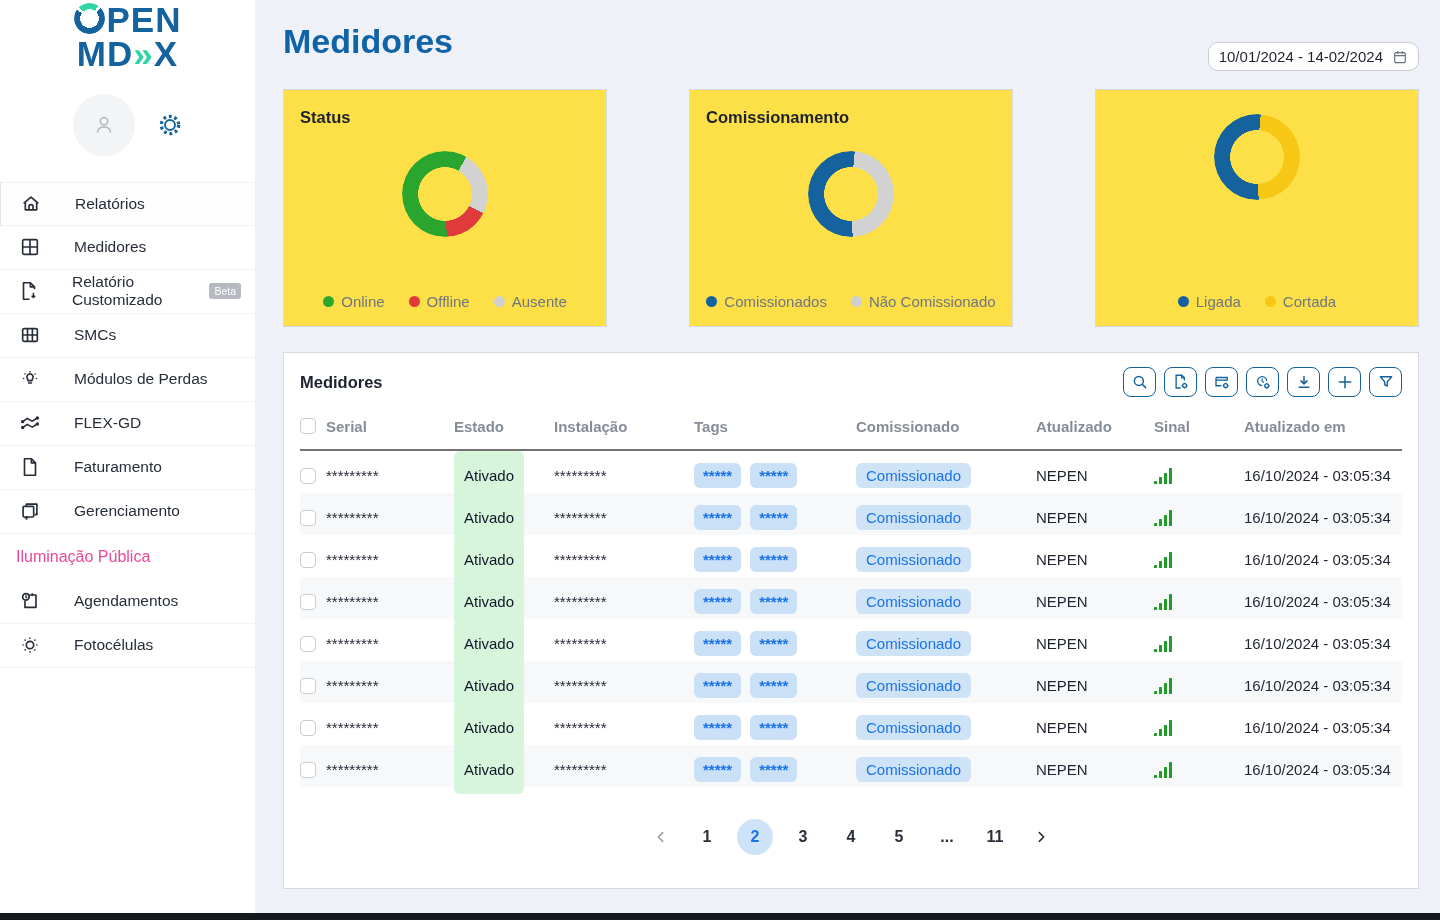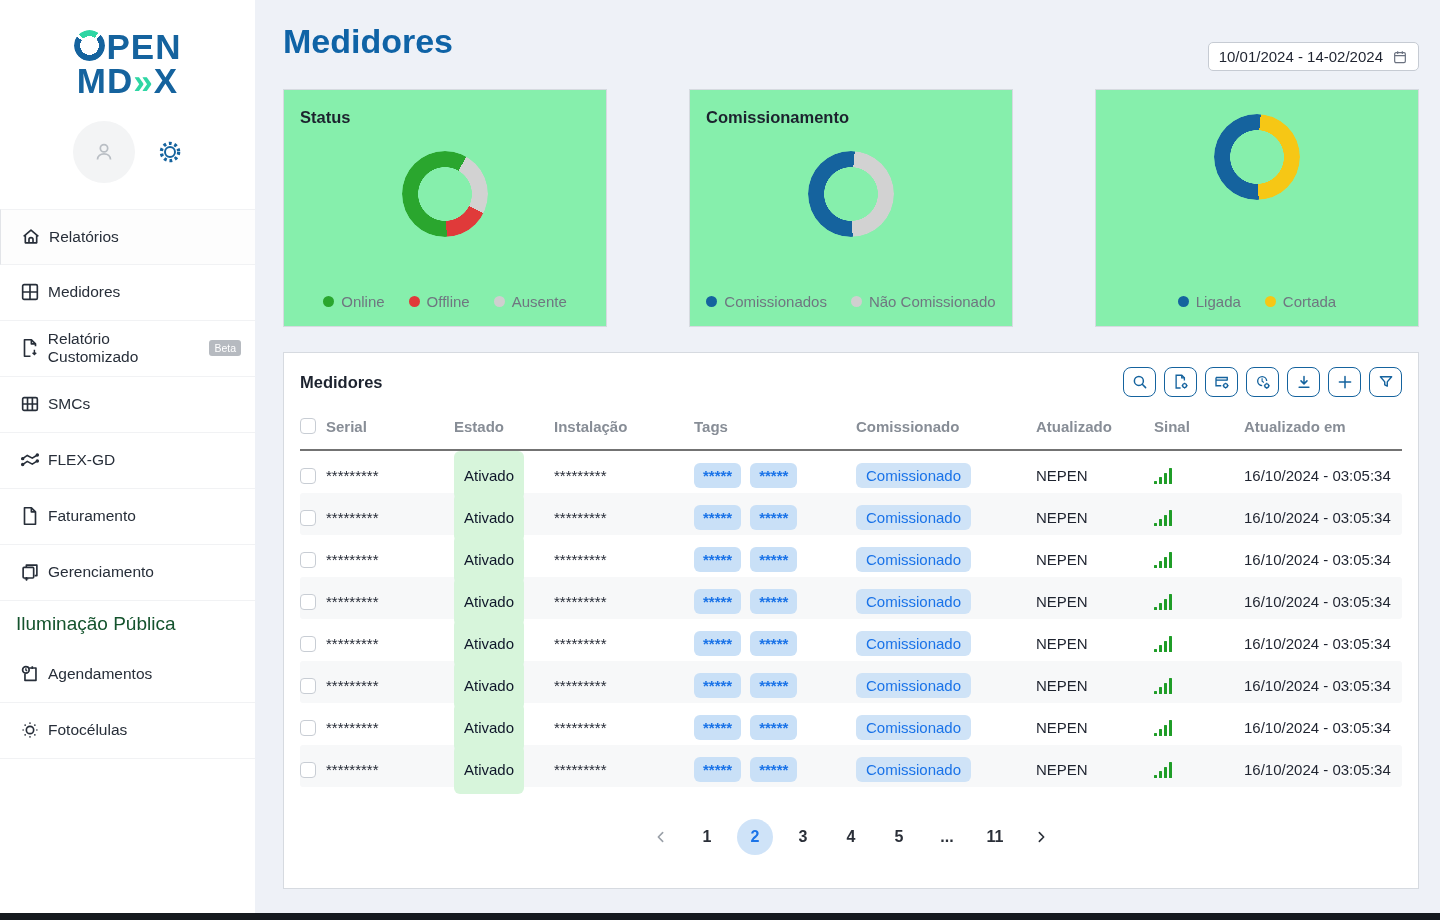--- a/index.html
+++ b/index.html
@@ -1,44 +1,44 @@
 <!DOCTYPE html>
 <html><head>
 <meta charset="utf-8">
 <style>
   * { box-sizing: border-box; margin: 0; padding: 0; }
   html,body { width:1440px; height:920px; overflow:hidden; }
   body { font-family:"Liberation Sans", sans-serif; background:#eef1f7; color:#1f2430; }
   .app { display:flex; width:1440px; height:920px; position:relative; }
 
   
-  .sidebar { width:255px; min-width:255px; background:#fff; height:100%; padding-top:30px; }
+  .sidebar { width:255px; min-width:255px; background:#fff; height:100%; padding-top:3px; }
   .logo { text-align:center; line-height:0.98; user-select:none; }
   .logo .l1, .logo .l2 { font-size:35px; font-weight:800; color:#15639e; letter-spacing:1px; }
   .logo-o { display:inline-block; width:31px; height:31px; border-radius:50%; vertical-align:-2px; margin-right:2px;
     background:conic-gradient(from 0deg,#2fd6a4 0 34deg,transparent 34deg 46deg,#15639e 46deg 304deg,transparent 304deg 316deg,#2fd6a4 316deg 360deg);
     -webkit-mask:radial-gradient(circle closest-side,transparent 60%,#000 61%);
             mask:radial-gradient(circle closest-side,transparent 60%,#000 61%); }
   .logo .chev { color:#2fd6a4; }
   .profile { display:flex; align-items:center; justify-content:center; gap:22px; margin:22px 0 26px; }
   .avatar { width:62px; height:62px; border-radius:50%; background:#f3f4f5; display:flex; align-items:center; justify-content:center; }
   .nav { }
-  .nav-item { display:flex; align-items:center; gap:6px; height:56px; padding:0 14px 0 18px; border-bottom:1px solid #f1f2f4; font-size:15.5px; font-weight:500; color:#272e39; cursor:pointer; }
+  .nav-item { display:flex; align-items:center; gap:32px; height:44px; padding:0 14px 0 18px; border-bottom:1px solid #f1f2f4; font-size:15.5px; font-weight:500; color:#272e39; cursor:pointer; }
   .nav-item.active { border-top:1px solid #f1f2f4; border-left:1px solid #e2e4e8; background:#fdfdfd; }
   .nav-item .ic { width:24px; display:flex; justify-content:center; }
   .nav-badge { margin-left:auto; background:#b6bac0; color:#fff; font-size:10.5px; font-weight:400; border-radius:3px; padding:2px 5px; }
-  .nav-section { height:46px; display:flex; align-items:center; padding-left:16px; font-size:19px; color:#14532d; font-weight:500; }
+  .nav-section { height:46px; display:flex; align-items:center; padding-left:16px; font-size:16px; color:#ec4899; font-weight:500; }
 
   
   .main { flex:1; padding:22px 24px 0 28px; position:relative; }
   .page-title { font-size:34px; font-weight:800; color:#0f63a6; }
-  .datebox { position:absolute; top:42px; right:24px; background:#fff; border:1px solid #c6cbd3; border-radius:5px; padding:5px 10px; display:flex; align-items:center; gap:9px; font-size:15px; color:#1f2430; }
+  .datebox { position:absolute; top:42px; right:24px; background:#fff; border:1px solid #c6cbd3; border-radius:10px; padding:5px 10px; display:flex; align-items:center; gap:9px; font-size:15px; color:#1f2430; }
 
   .cards { display:flex; justify-content:space-between; margin-top:28px; width:1136px; }
-  .card { width:324px; height:238px; background:#86efac; border:1px solid #d6dae0; position:relative; }
+  .card { width:324px; height:238px; background:#fde047; border:1px solid #d6dae0; position:relative; }
   .card-title { font-size:16.5px; font-weight:700; color:#1c222e; padding:18px 0 0 16px; }
   .donut { width:86px; height:86px; border-radius:50%; margin:24px auto 0;
     -webkit-mask:radial-gradient(circle closest-side,transparent 62%,#000 63%);
             mask:radial-gradient(circle closest-side,transparent 62%,#000 63%); }
   .legend { position:absolute; bottom:16px; left:0; right:0; display:flex; justify-content:center; gap:24px; font-size:15px; color:#6f7680; white-space:nowrap; }
   .lg-item { display:flex; align-items:center; gap:7px; }
   .lg-dot { width:11px; height:11px; border-radius:50%; display:inline-block; }
 
   
   .tablecard { width:1136px; height:537px; background:#fff; border:1px solid #d6dae0; margin-top:25px; padding:14px 16px 0; }
@@ -124,20 +124,30 @@
             <svg width="22" height="22" viewBox="0 0 24 24" fill="none" stroke="#272e39" stroke-width="1.8">
               <rect x="4" y="5" width="16" height="14" rx="1.5"></rect>
               <path d="M9.3 5v14M14.6 5v14M4 12h16"></path>
             </svg>
           </span>
         <span>SMCs</span>
       </div>
       <div class="nav-item">
         <span class="ic">
             <svg width="22" height="22" viewBox="0 0 24 24" fill="none" stroke="#272e39" stroke-width="1.8" stroke-linecap="round">
+              <path d="M8.8 11a3.4 3.4 0 1 1 6.4 0c-.4 1.1-1.2 1.6-1.2 2.8h-4c0-1.2-.8-1.7-1.2-2.8z"></path>
+              <path d="M10.5 16.4h3"></path>
+              <path d="M12 4.2v.01M6.5 6.5v.01M17.5 6.5v.01M5 11.5h.01M19 11.5h.01"></path>
+            </svg>
+          </span>
+        <span>Módulos de Perdas</span>
+      </div>
+      <div class="nav-item">
+        <span class="ic">
+            <svg width="22" height="22" viewBox="0 0 24 24" fill="none" stroke="#272e39" stroke-width="1.8" stroke-linecap="round">
               <path d="M4 10.5 9 7l5.5 3L20 6.5"></path>
               <path d="M4 17l5-3.5 5.5 3L20 13"></path>
               <circle cx="4" cy="10.5" r="1" fill="#272e39"></circle>
               <circle cx="20" cy="6.5" r="1" fill="#272e39"></circle>
               <circle cx="4" cy="17" r="1" fill="#272e39"></circle>
               <circle cx="20" cy="13" r="1" fill="#272e39"></circle>
             </svg>
           </span>
         <span>FLEX-GD</span>
       </div>

